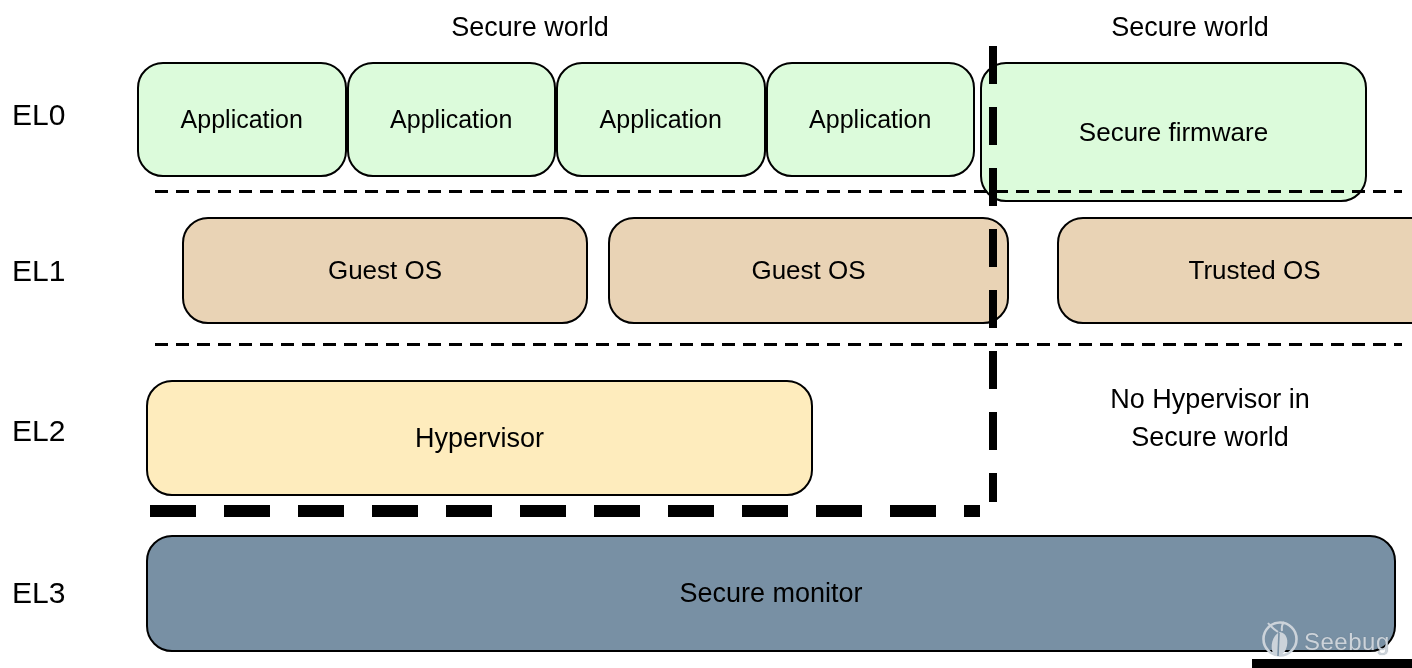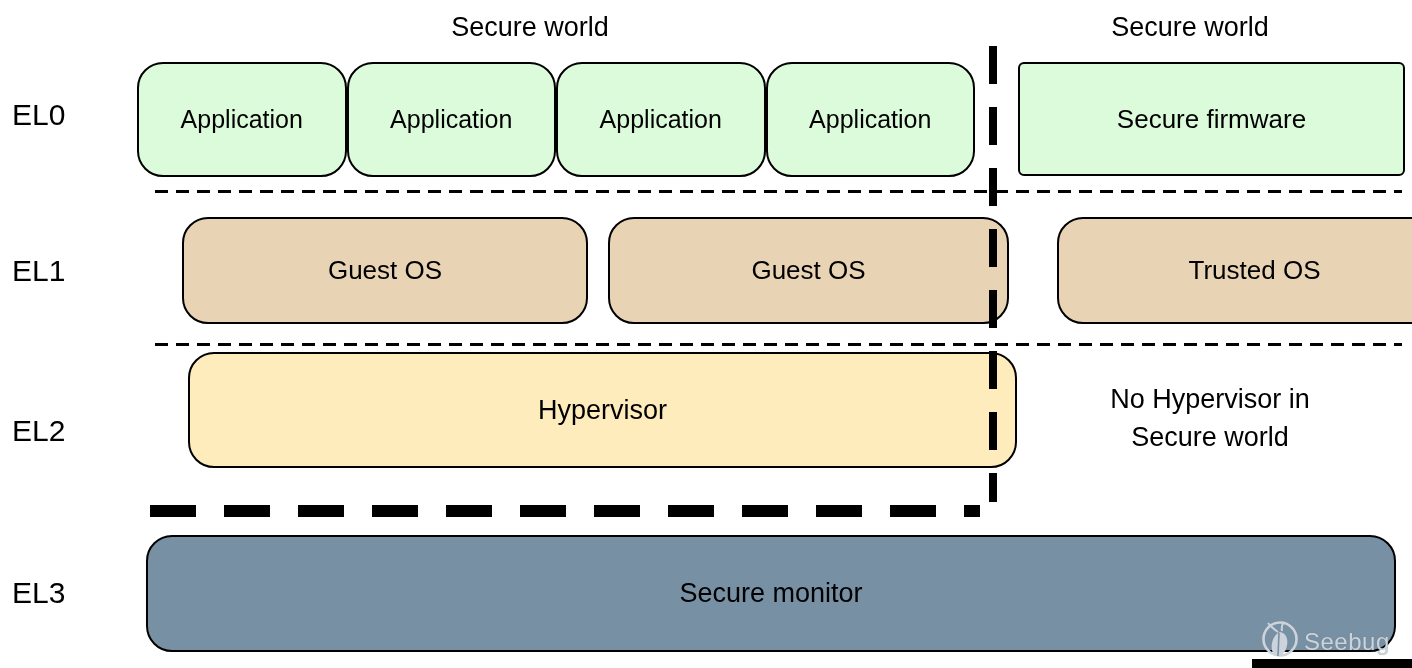--- a/index.html
+++ b/index.html
@@ -71,31 +71,31 @@
   <div class="el-label" style="top:415px;">EL2</div>
   <div class="el-label" style="top:577px;">EL3</div>
 
   <div class="apps-row">
     <div class="box green">Application</div>
     <div class="box green">Application</div>
     <div class="box green">Application</div>
     <div class="box green">Application</div>
   </div>
 
-  <div class="box green" style="left:1018px;top:62px;width:387px;height:114px;border-radius:6px;">Secure firmware</div>
+  <div class="box green" style="left:980px;top:62px;width:387px;height:140px;">Secure firmware</div>
 
   <div class="dash-h-thin" style="top:190px;"></div>
 
   <div class="box tan" style="left:146px;top:217px;width:406px;height:107px;">Guest OS</div>
   <div class="box tan" style="left:572px;top:217px;width:401px;height:107px;">Guest OS</div>
   <div class="box tan" style="left:1021px;top:217px;width:383px;height:107px;padding-left:12px;">Trusted OS</div>
 
   <div class="dash-h-thin" style="top:343px;"></div>
 
-  <div class="box yellow" style="left:146px;top:352px;width:829px;height:116px;font-size:27px;margin-left:42px;">Hypervisor</div>
+  <div class="box yellow" style="left:146px;top:380px;width:667px;height:116px;font-size:27px;">Hypervisor</div>
   <div class="no-hyp-note">
     <div>No Hypervisor in</div>
     <div>Secure world</div>
   </div>
 
   <div class="dash-h-thick"></div>
 
   <div class="dash-v"></div>
 
   <div class="box slate" style="left:146px;top:535px;width:1250px;height:117px;">Secure monitor</div>

